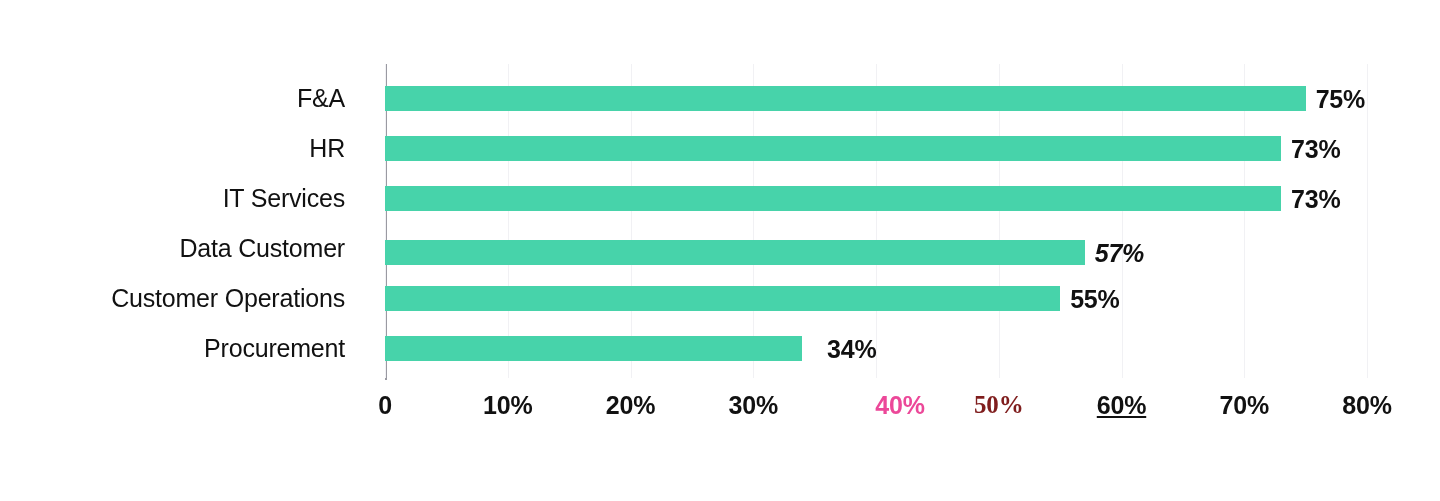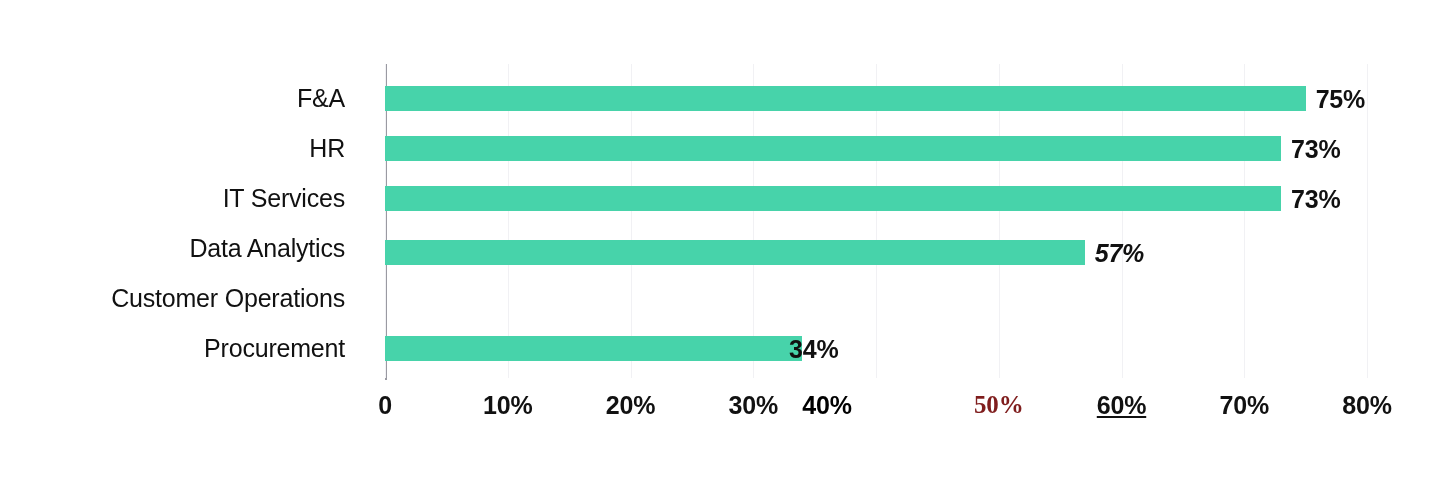--- a/index.html
+++ b/index.html
@@ -126,40 +126,44 @@
         <div class="bar-value" style="left: 906.075px; color: rgb(17, 17, 17);">73%</div>
       </div>
       <div class="bar-row" style="top: 122px;">
         <div class="bar" title="IT Services 73%" style="width: 896.075px; background: rgb(71, 211, 170);"></div>
         <div class="bar-value" style="left: 906.075px; color: rgb(17, 17, 17);">73%</div>
       </div>
       <div class="bar-row" style="top: 176px; font-style: italic;">
         <div class="bar" title="Data Analytics 57%" style="width: 699.675px; background: rgb(71, 211, 170);"></div>
         <div class="bar-value" style="left: 709.675px; color: rgb(17, 17, 17);">57%</div>
       </div>
+      <div class="bar-row" style="top: 222px;">
+        <div class="bar" title="Customer Operations 55%" style="width: 675.125px; background: rgb(71, 211, 170);"></div>
+        <div class="bar-value" style="left: 685.125px; color: rgb(17, 17, 17);">55%</div>
+      </div>
       <div class="bar-row" style="top: 272px;">
         <div class="bar" title="Procurement 34%" style="width: 417.35px; background: rgb(71, 211, 170);"></div>
-        <div class="bar-value" style="left: 404px; color: rgb(17, 17, 17);">34%</div>
+        <div class="bar-value" style="left: 442px; color: rgb(17, 17, 17);">34%</div>
       </div>
     </div>
 
   <div id="category-labels">
       <div class="cat-label" style="top: 86px; color: rgb(17, 17, 17);">F&amp;A</div>
       <div class="cat-label" style="top: 136px; color: rgb(17, 17, 17);">HR</div>
       <div class="cat-label" style="top: 186px; color: rgb(17, 17, 17);">IT Services</div>
-      <div class="cat-label" style="top: 236px; color: rgb(17, 17, 17);">Data Analytics</div>
+      <div class="cat-label" style="top: 236px; color: rgb(17, 17, 17);">Data Customer</div>
       <div class="cat-label" style="top: 286px; color: rgb(17, 17, 17);">Customer Operations</div>
       <div class="cat-label" style="top: 336px; color: rgb(17, 17, 17);">Procurement</div>
     </div>
 
   <div id="tick-labels">
       <div class="tick-label" style="left: 385px; color: rgb(17, 17, 17);">0</div>
       <div class="tick-label" style="left: 507.75px; color: rgb(17, 17, 17);">10%</div>
       <div class="tick-label" style="left: 630.5px; color: rgb(17, 17, 17);">20%</div>
       <div class="tick-label" style="left: 753.25px; color: rgb(17, 17, 17);">30%</div>
-      <div class="tick-label" style="left: 827px; color: #000000;">40%</div>
+      <div class="tick-label" style="left: 900px; color: #ec4899;">40%</div>
       <div class="tick-label" style="left: 998.75px; color: #7f1d1d; font-family: Liberation Serif, serif;">50%</div>
       <div class="tick-label" style="left: 1121.5px; color: rgb(17, 17, 17); text-decoration: underline;">60%</div>
       <div class="tick-label" style="left: 1244.25px; color: rgb(17, 17, 17);">70%</div>
       <div class="tick-label" style="left: 1367px; color: rgb(17, 17, 17);">80%</div>
     </div>
 
 </div>
 
 </body></html>

